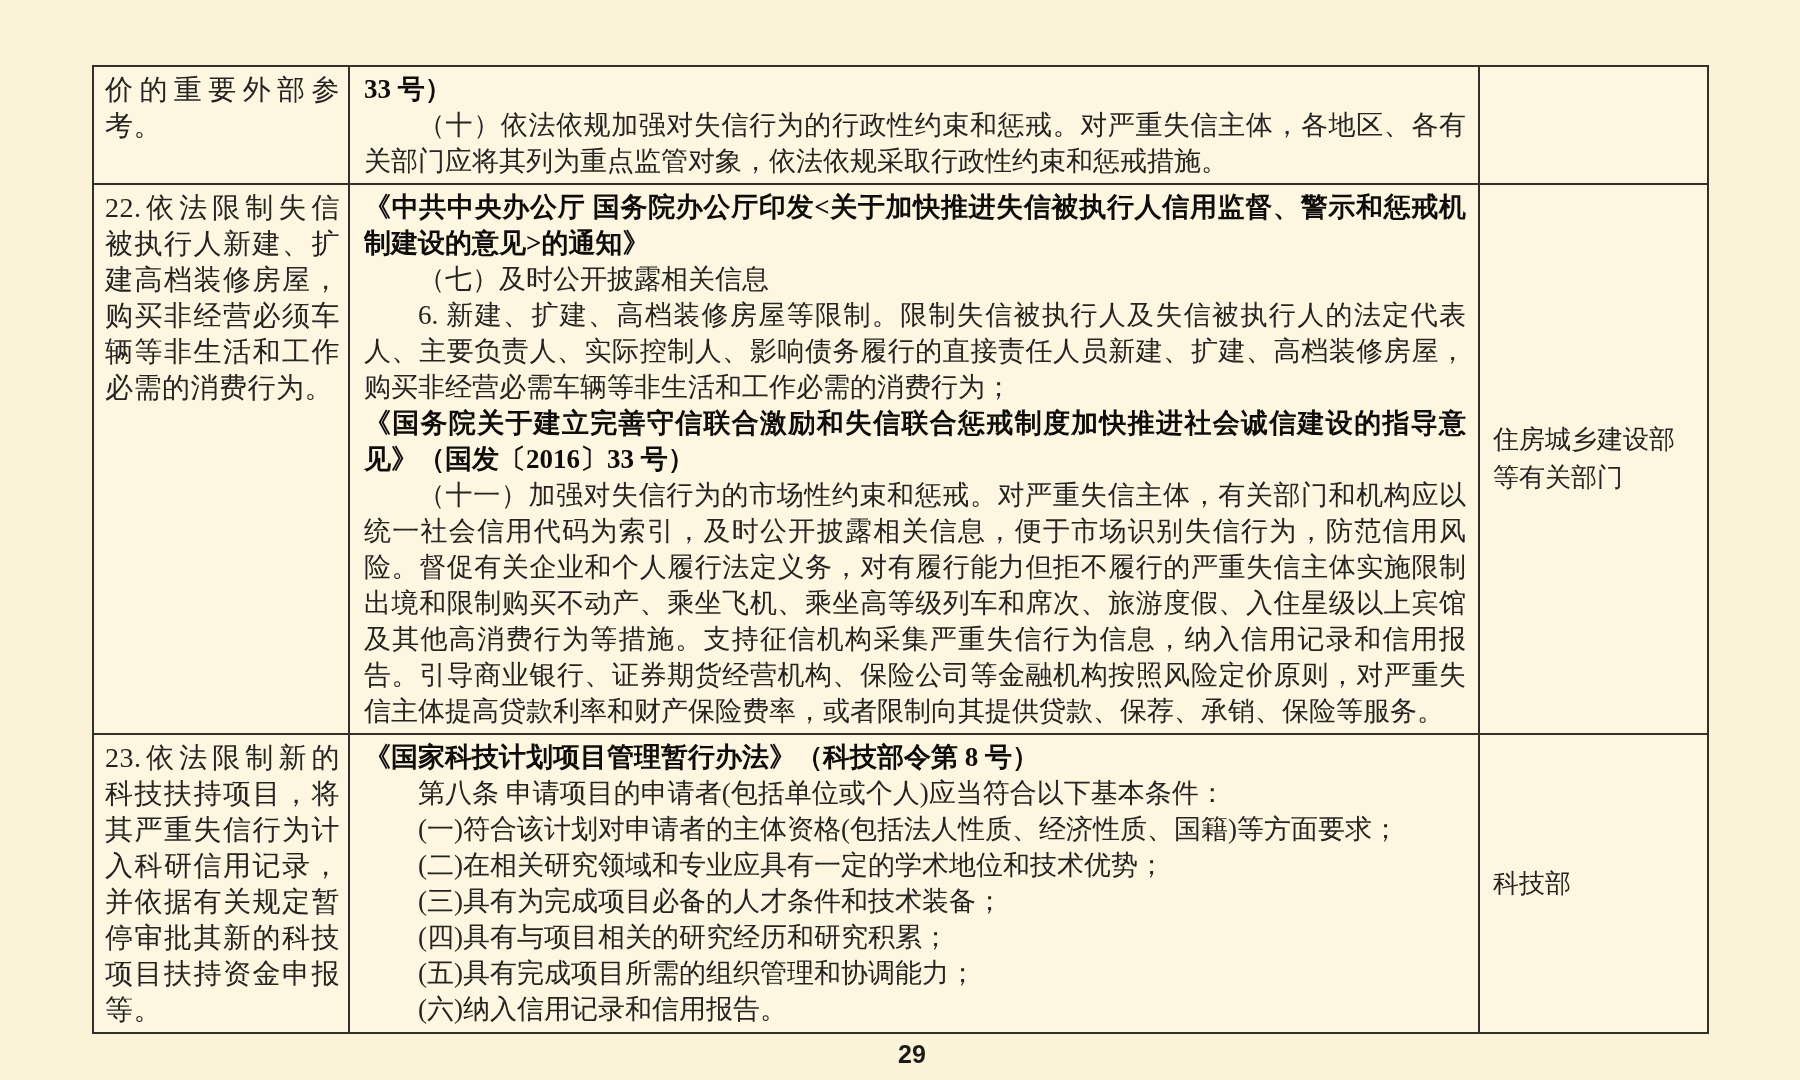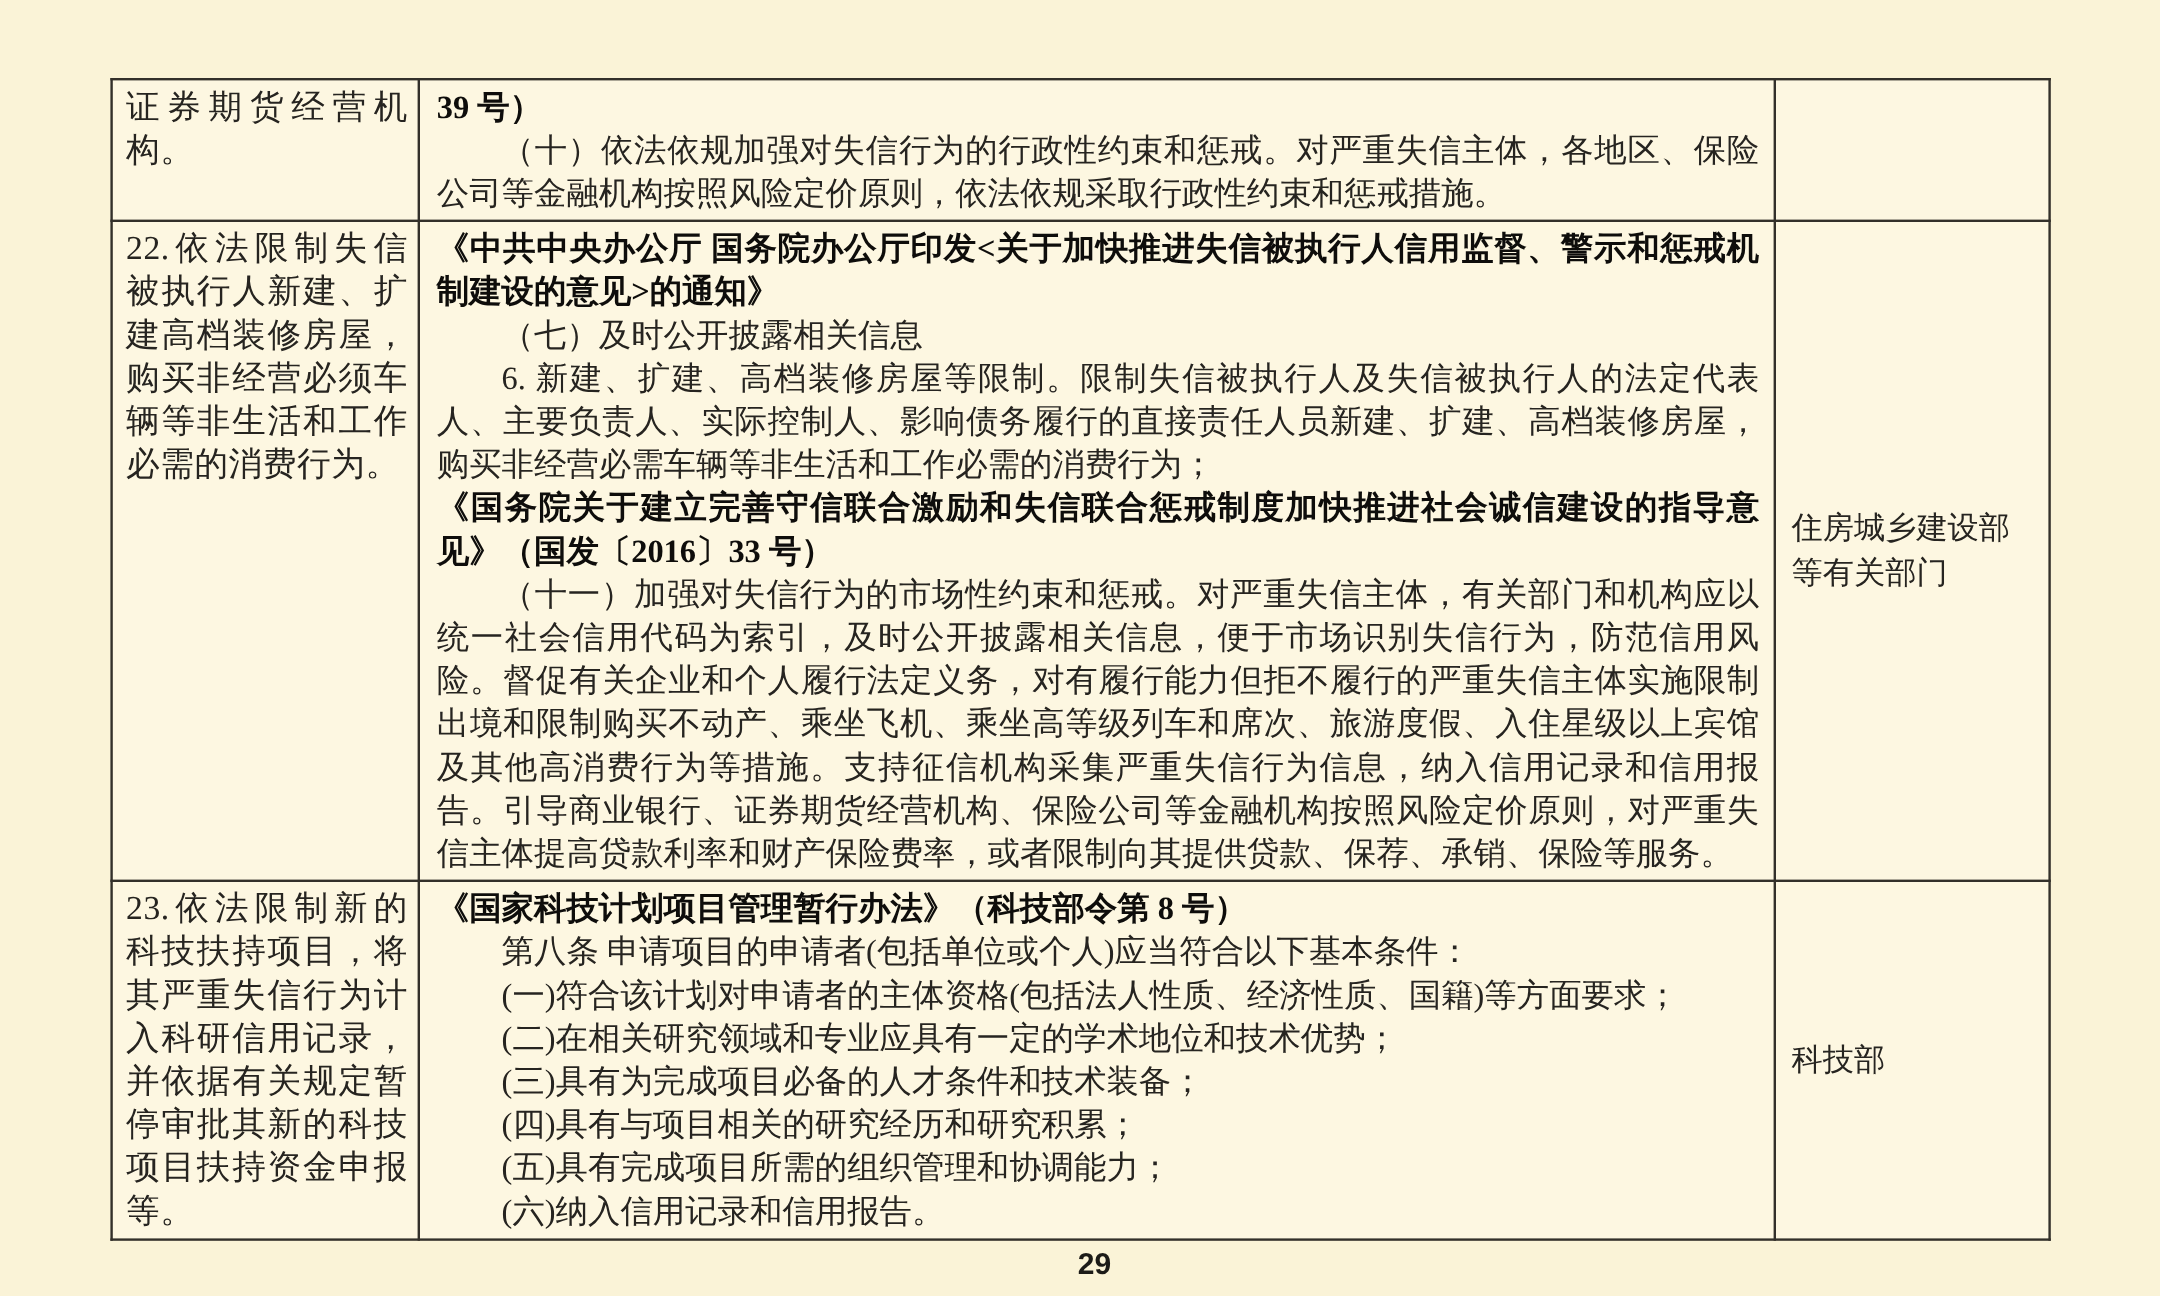--- a/index.html
+++ b/index.html
@@ -104,27 +104,27 @@
     <colgroup>
         <col class="c1">
         <col class="c2">
         <col class="c3">
       </colgroup>
 
     <tbody>
         <tr class="r1">
       <td class="cell">
         <div class="measure-wrap">
-          <p class="measure">证券期货经营机构。</p>
+          <p class="measure">价的重要外部参考。</p>
         </div>
       </td>
       <td class="cell">
         <div class="basis-wrap">
-          <p class="law-title">39 号）</p>
-          <p class="para">（十）依法依规加强对失信行为的行政性约束和惩戒。对严重失信主体，各地区、保险公司等金融机构按照风险定价原则，依法依规采取行政性约束和惩戒措施。</p>
+          <p class="law-title">33 号）</p>
+          <p class="para">（十）依法依规加强对失信行为的行政性约束和惩戒。对严重失信主体，各地区、各有关部门应将其列为重点监管对象，依法依规采取行政性约束和惩戒措施。</p>
         </div>
       </td>
       <td class="cell dept-cell">
         <p class="dept"></p>
       </td>
     </tr>
 
     <tr class="r2">
       <td class="cell">
         <div class="measure-wrap">

